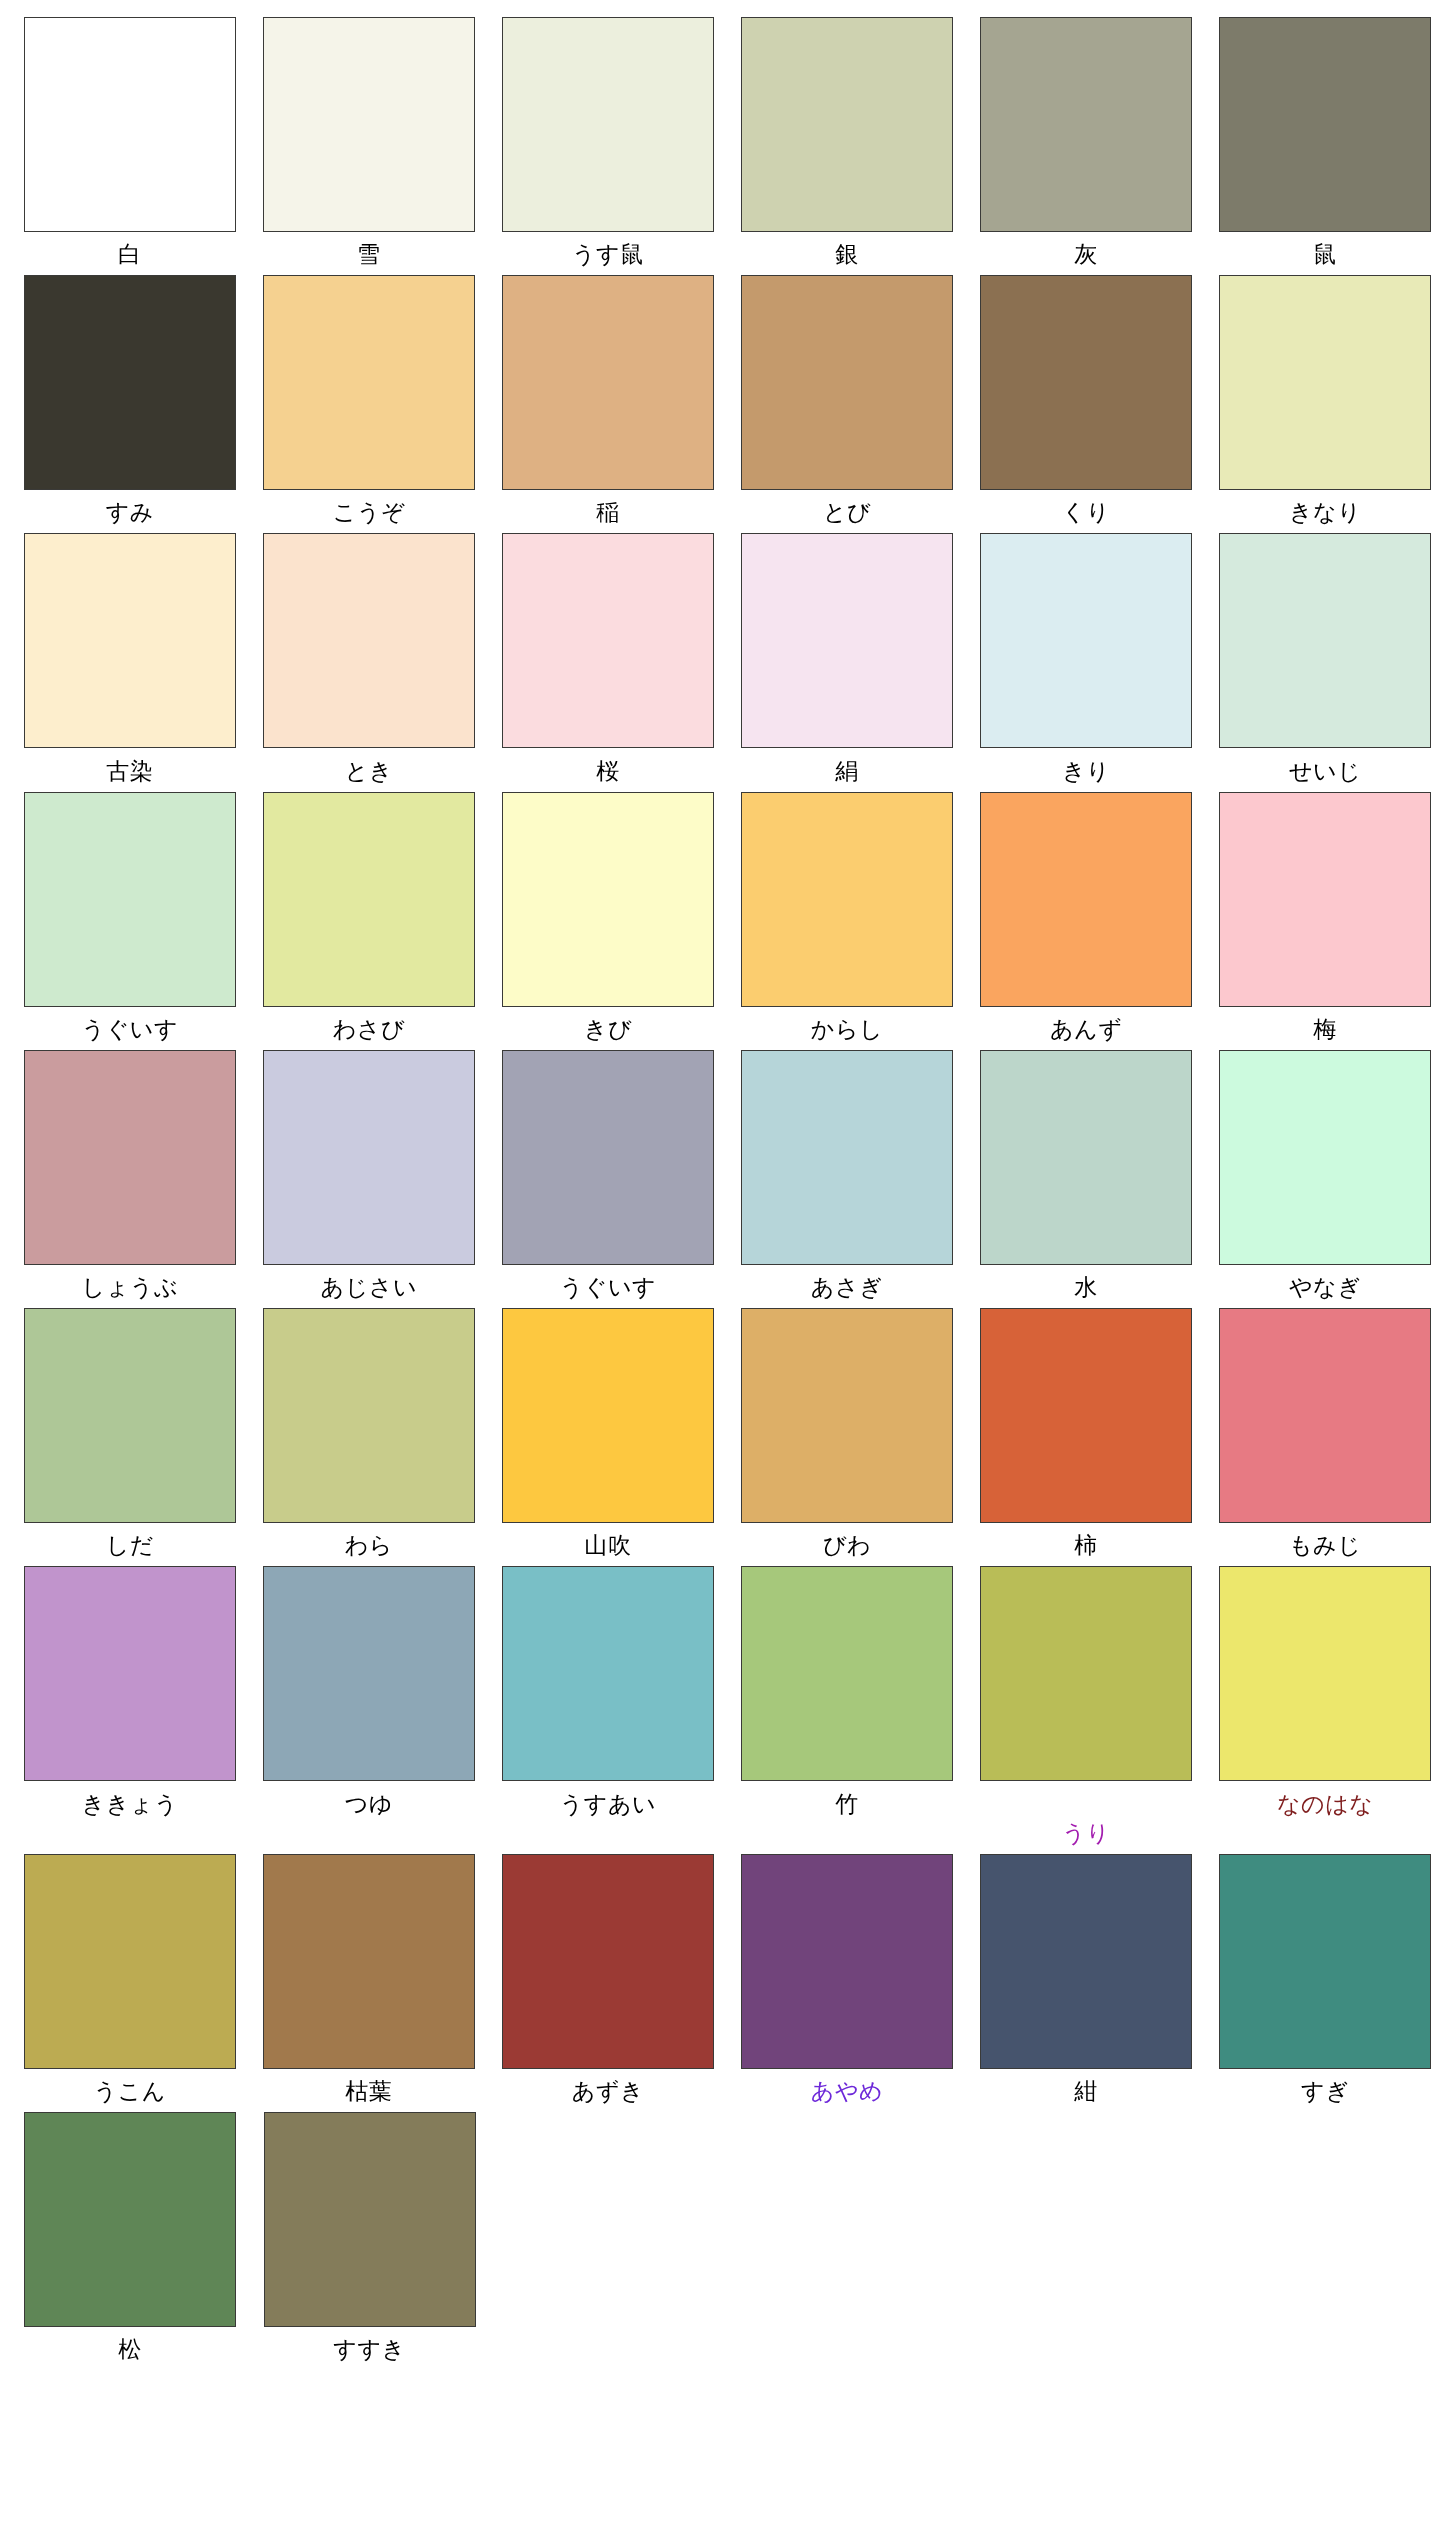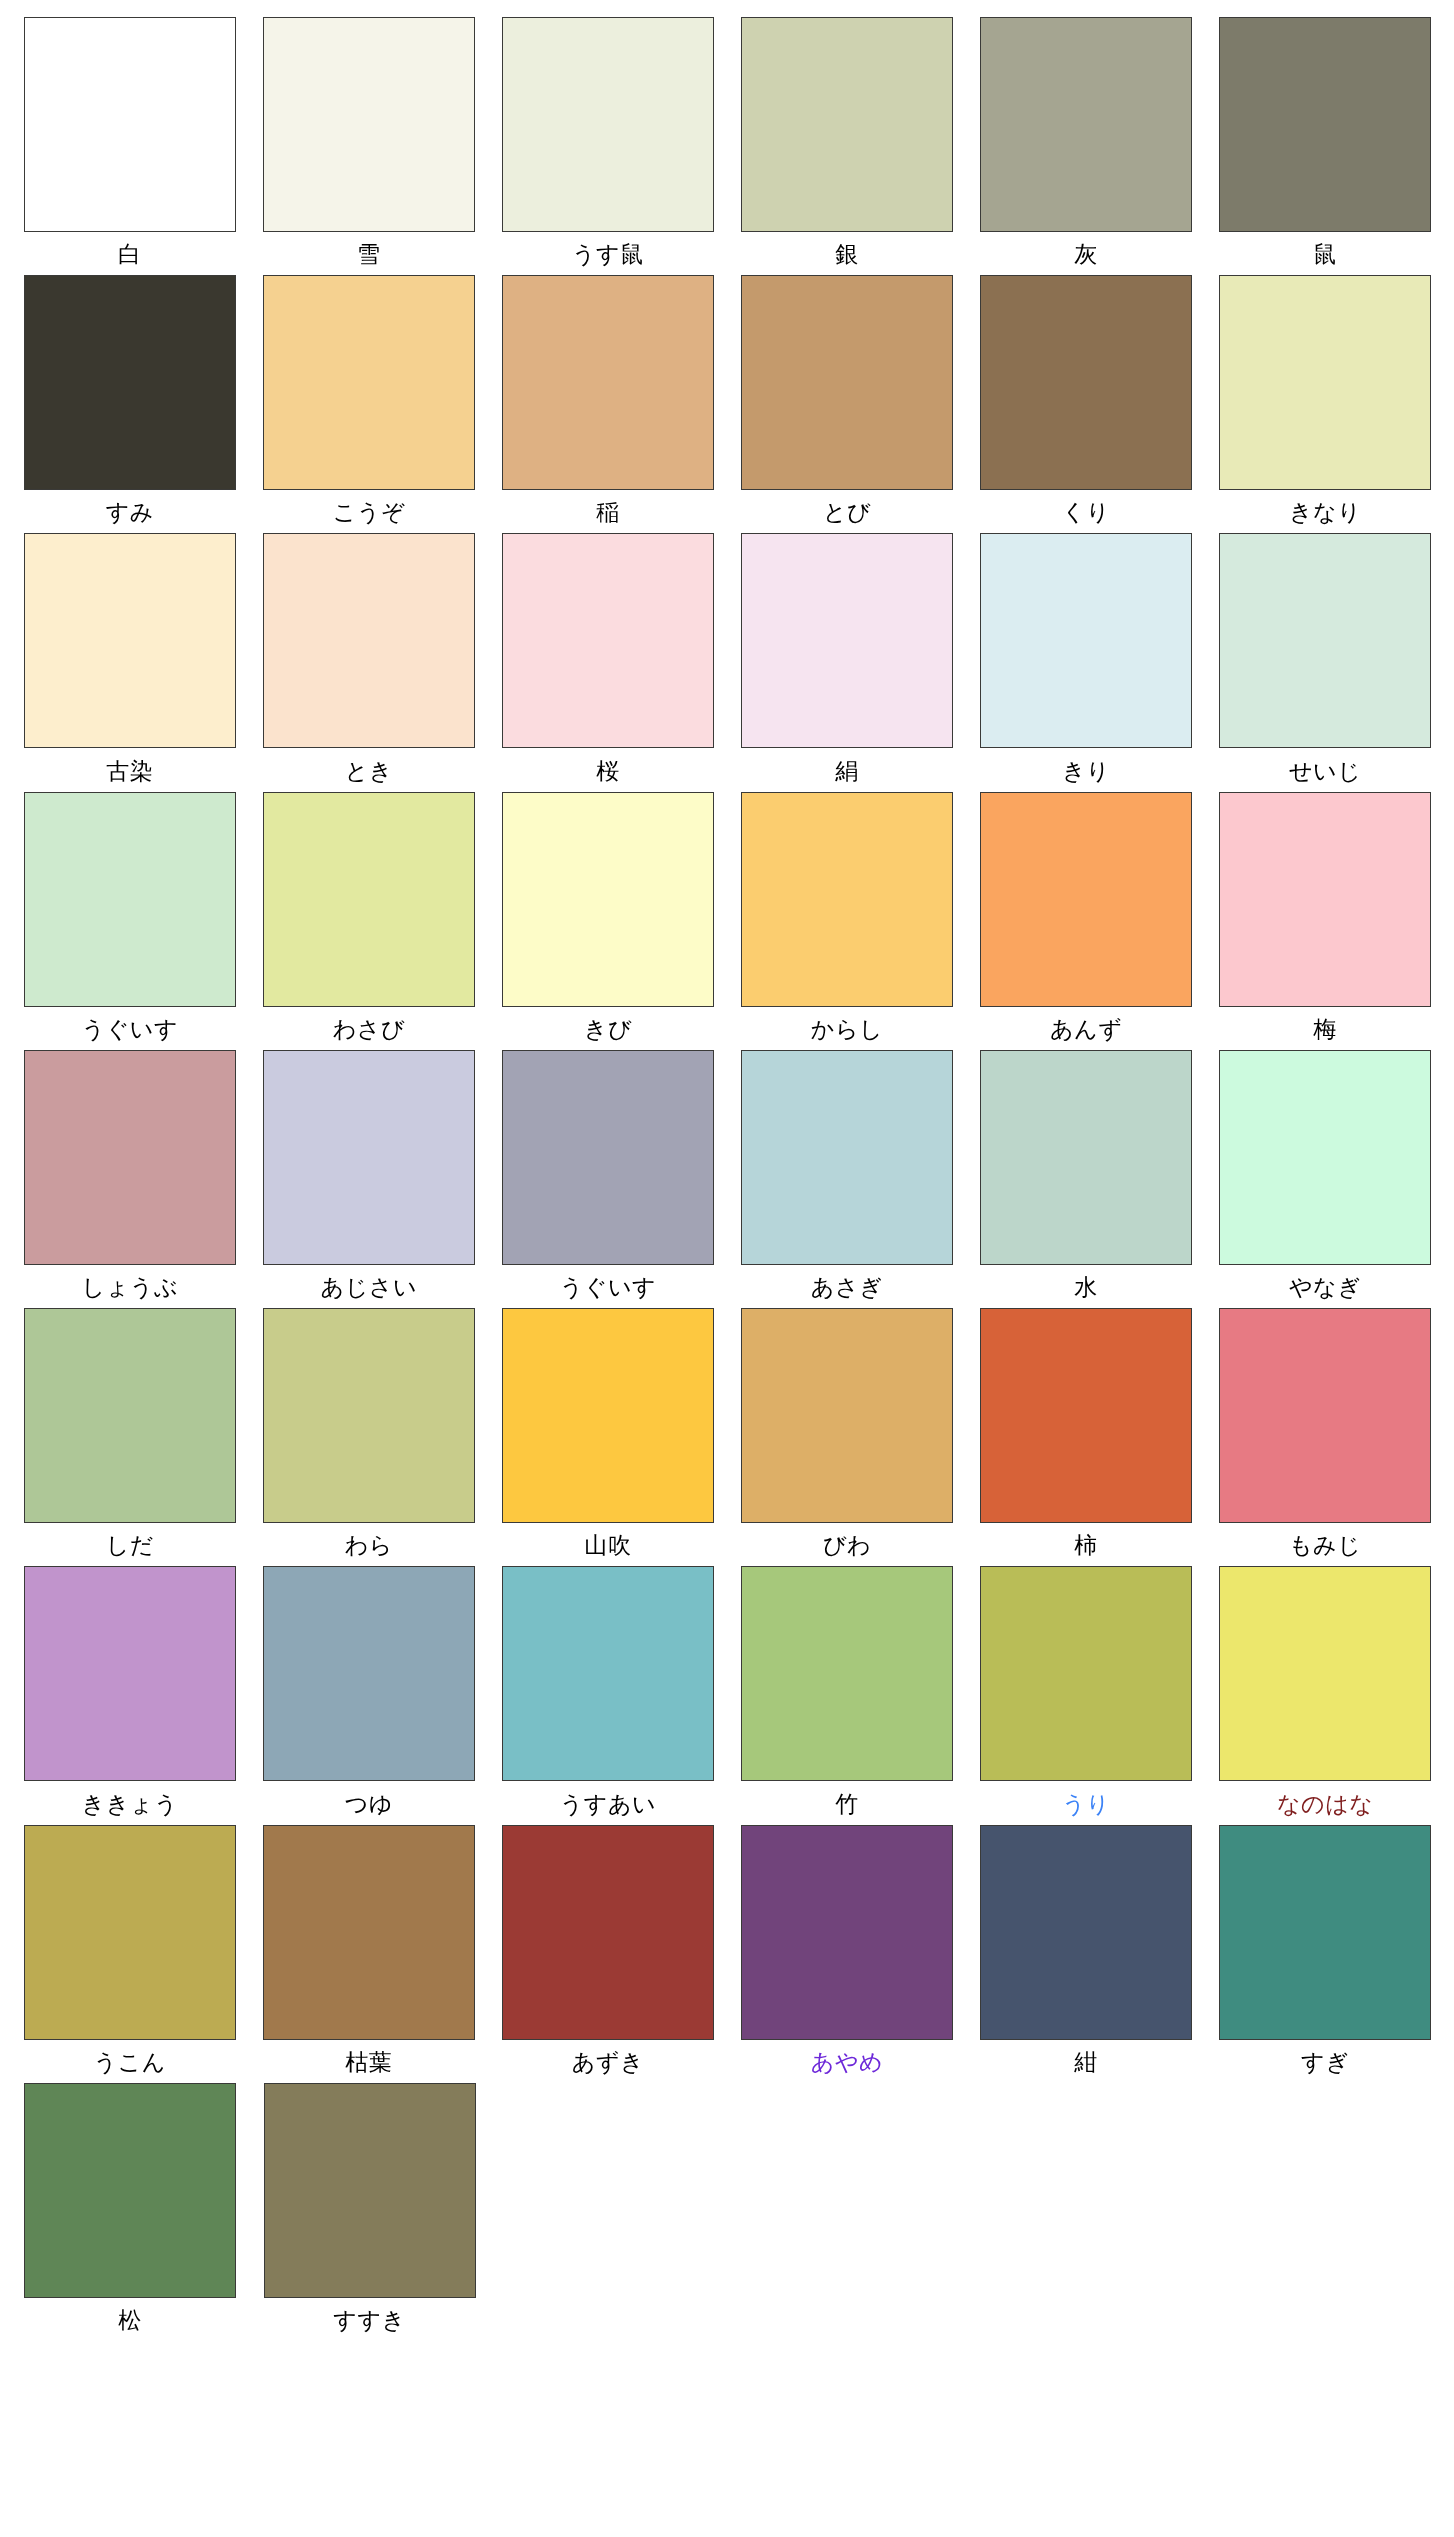--- a/index.html
+++ b/index.html
@@ -230,21 +230,21 @@
       <div class="swatch-cell">
         <div class="swatch-chip" style="background: rgb(121, 191, 198); border-color: rgb(58, 58, 56);"></div>
         <div class="swatch-label" style="color: rgb(0, 0, 0);">うすあい</div>
       </div>
       <div class="swatch-cell">
         <div class="swatch-chip" style="background: rgb(166, 200, 123); border-color: rgb(58, 58, 56);"></div>
         <div class="swatch-label" style="color: rgb(0, 0, 0);">竹</div>
       </div>
       <div class="swatch-cell">
         <div class="swatch-chip" style="background: rgb(185, 189, 87); border-color: rgb(58, 58, 56);"></div>
-        <div class="swatch-label" style="color: #3b82f6;">うり</div>
+        <div class="swatch-label" style="color: #a21caf; margin-top: 29px;">うり</div>
       </div>
       <div class="swatch-cell">
         <div class="swatch-chip" style="background: rgb(236, 231, 108); border-color: rgb(58, 58, 56);"></div>
         <div class="swatch-label" style="color: #7f1d1d;">なのはな</div>
       </div>
     </div>
     <div class="swatch-row">
       <div class="swatch-cell">
         <div class="swatch-chip" style="background: rgb(188, 171, 82); border-color: rgb(58, 58, 56);"></div>
         <div class="swatch-label" style="color: rgb(0, 0, 0);">うこん</div>

